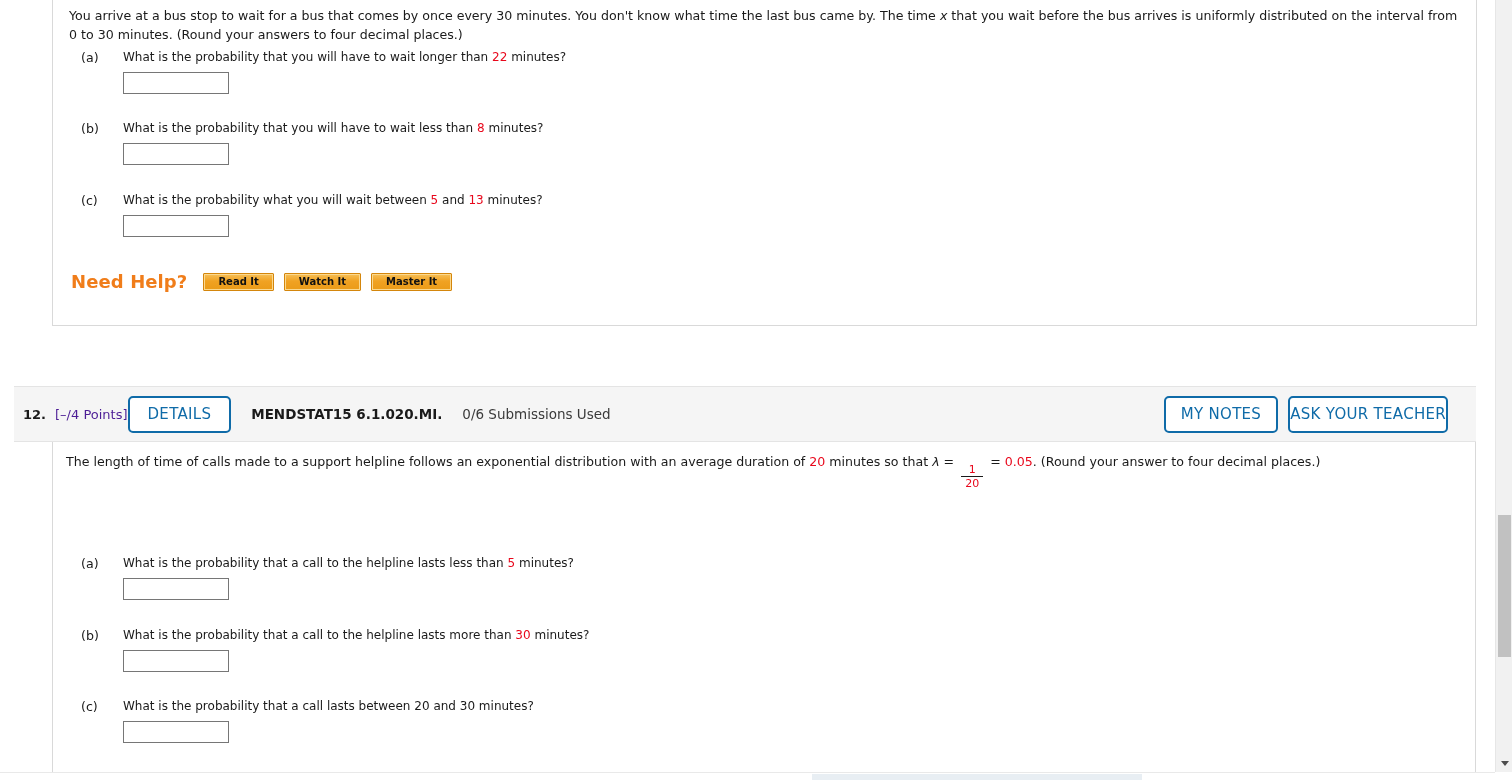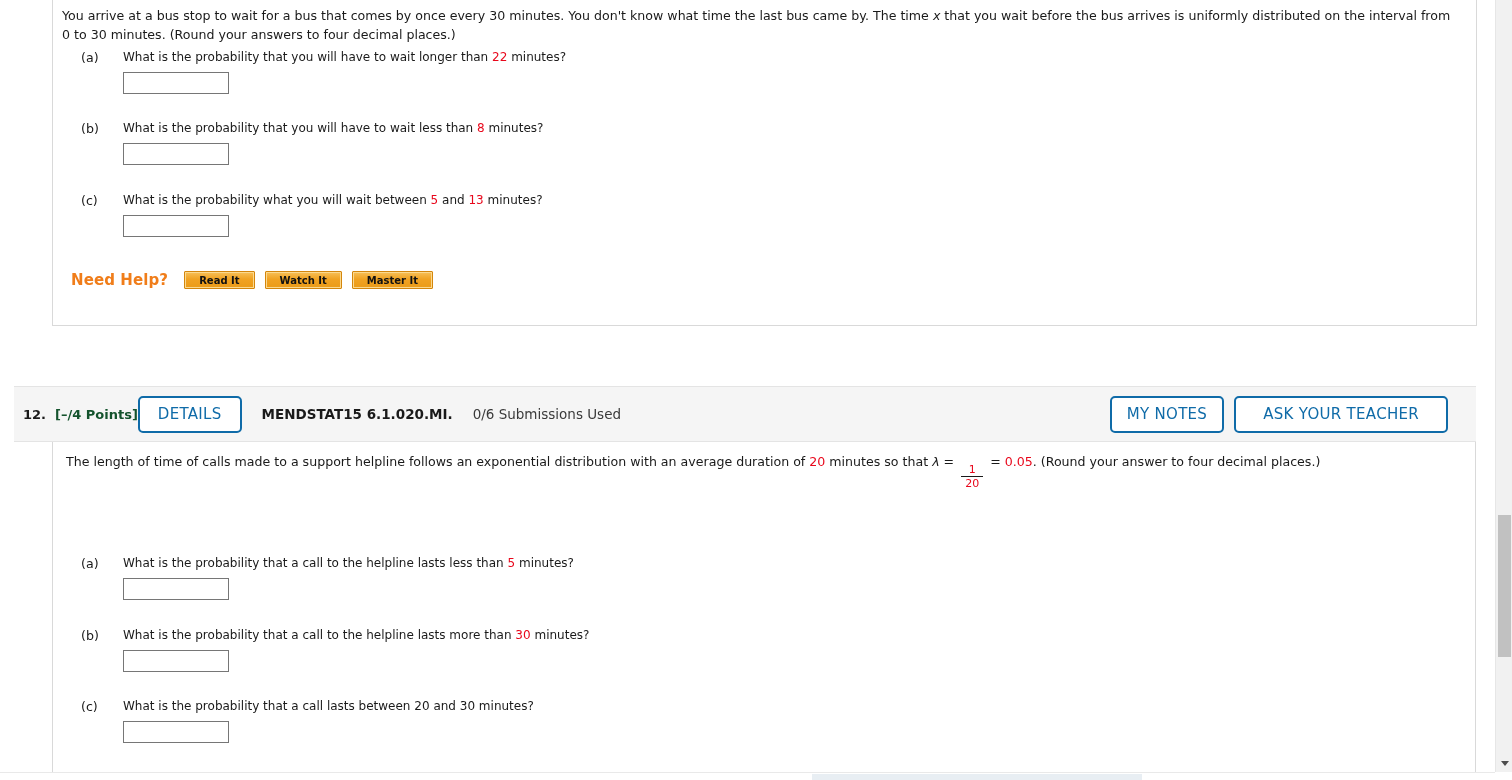--- a/index.html
+++ b/index.html
@@ -61,21 +61,21 @@
     border-bottom: 1px solid #d9d9d9;
     background: #ffffff;
   }
   .stem {
     font-size: 12.6px;
     color: #1a1a1a;
     line-height: 19px;
   }
   .q11-stem {
     position: absolute;
-    left: 9px; top: 12px;
+    left: 16px; top: 12px;
     width: 1400px;
   }
 
   .part {
     position: absolute;
     display: block;
   }
   .part-label {
     position: absolute;
     left: 0; top: 0;
@@ -106,21 +106,21 @@
 
   .red { color: #e8071b; }
 
   
   .needhelp-row {
     position: absolute;
     left: 18px; top: 277px;
     display: flex; align-items: center; gap: 10px;
   }
   .needhelp-label {
-    font-size: 15px;
+    font-size: 18px;
     font-weight: bold;
     color: #f07d1a;
     letter-spacing: .1px;
     margin-right: 6px;
   }
   .help-btn {
     display: inline-flex;
     align-items: center; justify-content: center;
     height: 18px;
     padding: 0 14px;
@@ -149,21 +149,21 @@
     border-top: 1px solid #e4e4e4;
     border-bottom: 1px solid #e4e4e4;
     display: flex; align-items: center;
   }
   .q-num {
     margin-left: 9px;
     font-size: 13px; font-weight: bold; color: #1a1a1a;
   }
   .q-points {
     margin-left: 9px;
-    font-size: 13px; font-weight: bold; color: #14532d;
+    font-size: 13px; font-weight: normal; color: #4c1d95;
   }
   .outline-btn {
     display: inline-flex; align-items: center; justify-content: center;
     border: 2px solid #0f6ba8;
     border-radius: 5px;
     background: #ffffff;
     color: #0f6ba8;
     font-size: 15px;
     letter-spacing: .3px;
     cursor: pointer;
@@ -180,21 +180,21 @@
     font-size: 13.5px; font-weight: bold; color: #1a1a1a;
     white-space: nowrap;
   }
   .q-subs {
     margin-left: 20px;
     font-size: 13.5px; color: #3a3a3a;
     white-space: nowrap;
   }
   .header-spacer { flex: 1; }
   .notes-btn { height: 37px; padding: 0 15px; }
-  .teacher-btn { height: 37px; padding: 0 27px; margin-left: 10px; margin-right: 28px; }
+  .teacher-btn { height: 37px; padding: 0 0; margin-left: 10px; margin-right: 28px; }
 
   .card-bottom {
     position: relative;
     left: 38px;
     width: 1424px;
     height: 340px;
     border-left: 1px solid #d9d9d9;
     border-right: 1px solid #d9d9d9;
     background: #ffffff;
   }

